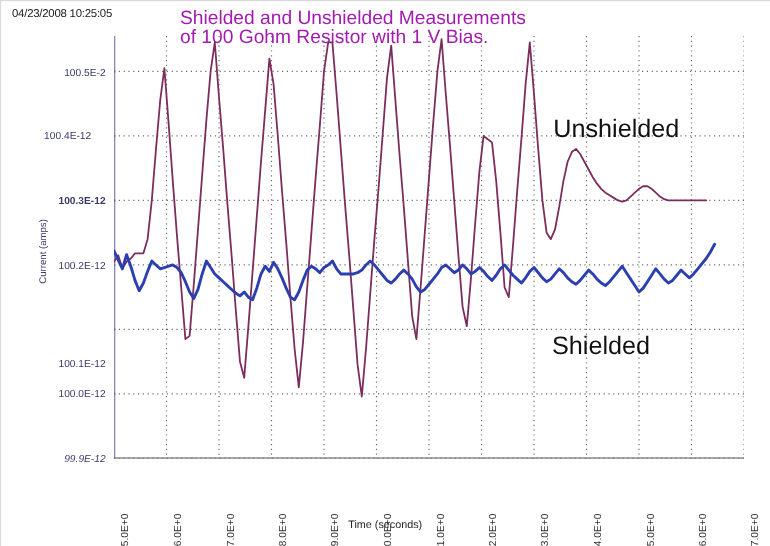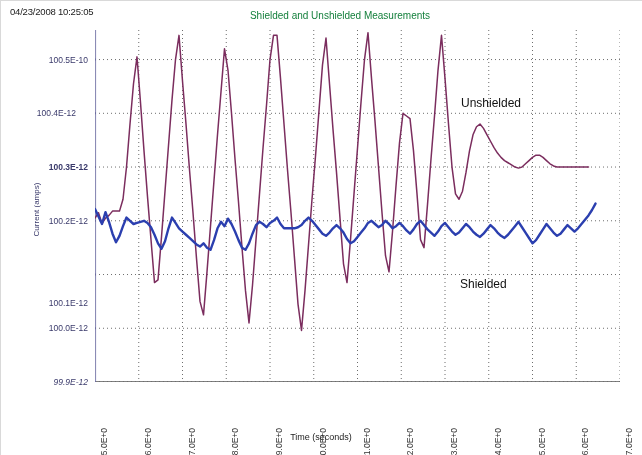--- a/index.html
+++ b/index.html
@@ -6,22 +6,22 @@
   body{width:642px;height:455px;position:relative;overflow:hidden;
        font-family:"Liberation Sans",sans-serif;color:#000;}
 
   #stage{position:absolute;left:0;top:0;width:590px;height:455px;padding-left:32px;}
 
   
   #timestamp{position:absolute;left:10px;top:6px;font-size:9.5px;
              letter-spacing:-0.2px;color:#1a1a1a;white-space:nowrap;}
 
   
-  #title{position:absolute;left:150px;top:8px;width:380px;text-align:center;
-         font-size:10px;line-height:16px;color:#15803d;font-weight:400;}
+  #title{position:absolute;left:150px;top:8px;width:380px;text-align:left;
+         font-size:16px;line-height:16px;color:#a21caf;font-weight:400;}
   #title .l{display:block;white-space:nowrap;}
 
   
   #ylabel{position:absolute;left:-24px;top:205px;width:120px;text-align:center;
           transform:rotate(-90deg);transform-origin:50% 50%;
           font-size:8px;color:#3a3a6b;white-space:nowrap;}
   #xlabel{position:absolute;left:0px;top:432px;width:642px;text-align:center;
           font-size:9px;color:#222;}
 
   
@@ -32,51 +32,52 @@
   .ytick{position:absolute;right:0;font-size:8.5px;color:#3a3a6b;
          white-space:nowrap;text-align:right;transform:translateY(-50%);}
   #yticks{position:absolute;left:0px;top:30px;width:92px;height:352px;}
 
   
   #xticks{position:absolute;left:95px;top:384px;width:525px;height:46px;}
   .xtick{position:absolute;top:0;font-size:8.5px;color:#333;white-space:nowrap;
          transform-origin:0 0;transform:rotate(-90deg) translate(-100%,0);}
 
   
-  .annot{position:absolute;font-size:12px;color:#111;white-space:nowrap;}
+  .annot{position:absolute;font-size:21px;color:#111;white-space:nowrap;}
   #annot-unshielded{left:461px;top:96px;}
   #annot-shielded{left:460px;top:277px;}
 
   
   #frame{position:absolute;left:0;top:0;width:641px;height:454px;
          border:1px solid #d9d9d9;pointer-events:none;}
 </style>
 </head>
 <body>
 
 <div id="stage">
 
   <div id="frame"></div>
 
   <div id="timestamp">04/23/2008 10:25:05</div>
 
   <div id="title">
     <span class="l">Shielded and Unshielded Measurements</span>
+    <span class="l">of 100 Gohm Resistor with 1 V Bias.</span>
   </div>
 
   <div id="ylabel">Current (amps)</div>
 
   <div id="yticks">
       <div class="ytick" style="top: 352px; right: 4px; font-style: italic;">99.9E-12</div>
       <div class="ytick" style="top: 298.26px; right: 4px;">100.0E-12</div>
       <div class="ytick" style="top: 244.519px; right: 4px; margin-top: 28px;">100.1E-12</div>
       <div class="ytick" style="top: 190.779px; right: 4px;">100.2E-12</div>
       <div class="ytick" style="top: 137.038px; right: 4px; font-weight: bold;">100.3E-12</div>
       <div class="ytick" style="top: 83.2977px; right: 16px; text-align: center;">100.4E-12</div>
-      <div class="ytick" style="top: 29.5573px; right: 4px;">100.5E-10</div>
+      <div class="ytick" style="top: 29.5573px; right: 4px;">100.5E-2</div>
     </div>
 
   <div id="plot">
     <svg id="plotsvg" width="525" height="352">
         <line x1="0" y1="0" x2="0" y2="352" stroke="#6d6d6d" stroke-width="1" stroke-dasharray="1,3"></line>
         <line x1="43.75" y1="0" x2="43.75" y2="352" stroke="#6d6d6d" stroke-width="1" stroke-dasharray="1,3"></line>
         <line x1="87.5" y1="0" x2="87.5" y2="352" stroke="#6d6d6d" stroke-width="1" stroke-dasharray="1,3"></line>
         <line x1="131.25" y1="0" x2="131.25" y2="352" stroke="#6d6d6d" stroke-width="1" stroke-dasharray="1,3"></line>
         <line x1="175" y1="0" x2="175" y2="352" stroke="#6d6d6d" stroke-width="1" stroke-dasharray="1,3"></line>
         <line x1="218.75" y1="0" x2="218.75" y2="352" stroke="#6d6d6d" stroke-width="1" stroke-dasharray="1,3"></line>

